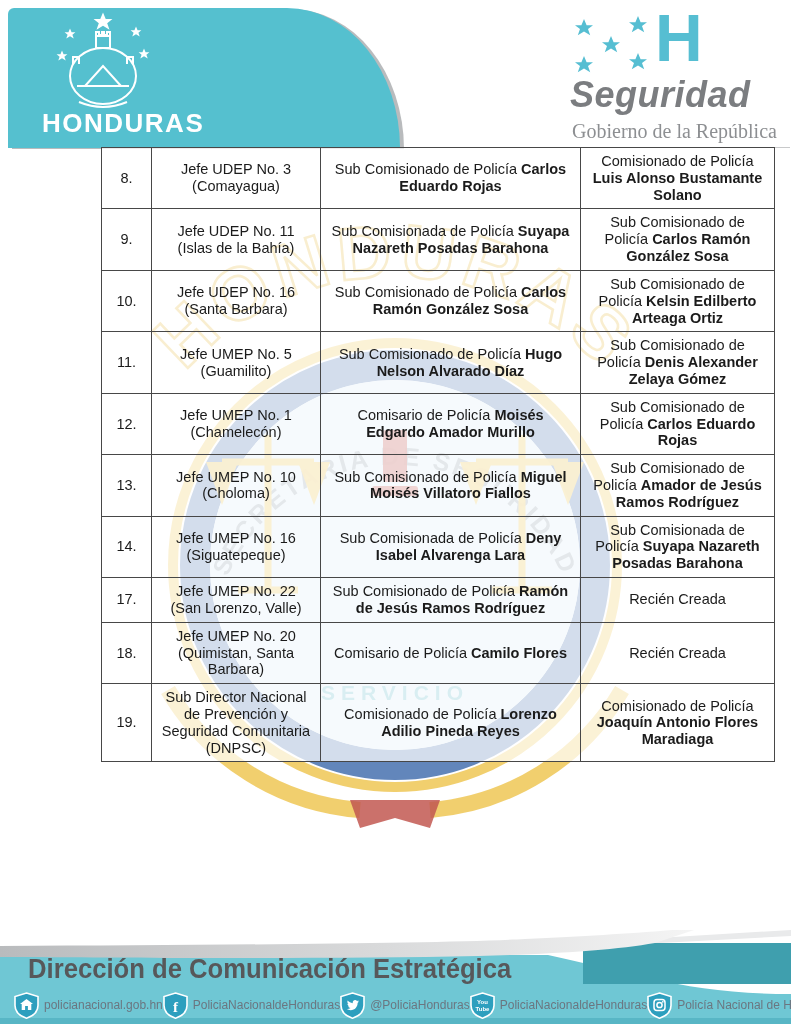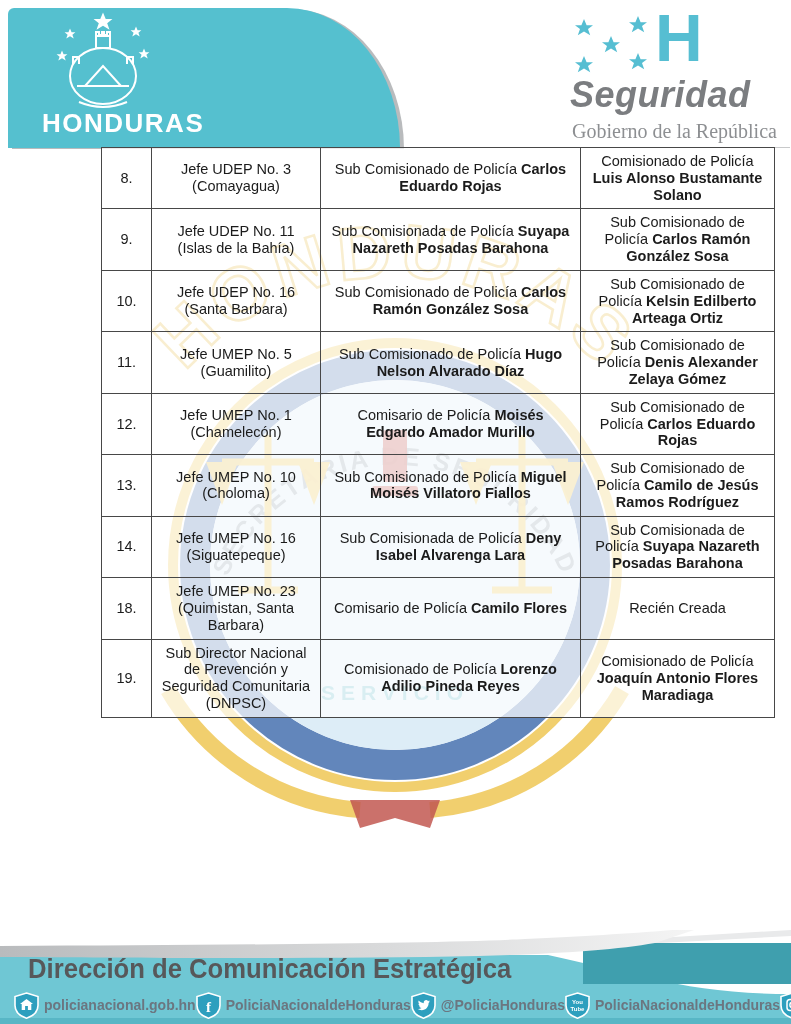--- a/index.html
+++ b/index.html
@@ -52,21 +52,21 @@
   .footer-title{
     position:absolute;left:28px;top:24px;color:#57585a;
     font-size:27px;font-weight:bold;transform:scaleX(.95);transform-origin:left;
     white-space:nowrap;
   }
   .social{
     position:absolute;left:14px;right:8px;top:60px;height:30px;
     display:flex;align-items:center;justify-content:space-between;
   }
   .social-item{display:flex;align-items:center;gap:5px;cursor:pointer;}
-  .social-label{font-size:14px;font-weight:bold;color:#6b7680;white-space:nowrap;}
+  .social-label{font-size:12px;font-weight:normal;color:#6b7680;white-space:nowrap;}
 </style>
 </head>
 <body>
 
 <div class="page">
 
   <svg class="watermark" viewBox="0 0 791 1024" width="791" height="1024">
     <g opacity="0.85">
       <circle cx="395" cy="565" r="222" fill="none" stroke="#ecc043" stroke-width="10" opacity=".9"></circle>
       <circle cx="395" cy="565" r="200" fill="none" stroke="#3c69ab" stroke-width="30" opacity=".95"></circle>
@@ -183,36 +183,42 @@
       <td class="c-num">12.</td>
       <td class="c-pos">Jefe UMEP No. 1 (Chamelecón)</td>
       <td class="c-off"><span>Comisario de Policía</span> <span class="bname">Moisés Edgardo Amador Murillo</span></td>
       <td class="c-rep"><span>Sub Comisionado de Policía</span> <span class="bname">Carlos Eduardo Rojas</span></td>
     </tr>
 
     <tr>
       <td class="c-num">13.</td>
       <td class="c-pos">Jefe UMEP No. 10 (Choloma)</td>
       <td class="c-off"><span>Sub Comisionado de Policía</span> <span class="bname">Miguel Moisés Villatoro Fiallos</span></td>
-      <td class="c-rep"><span>Sub Comisionado de Policía</span> <span class="bname">Camilo de Jesús Ramos Rodríguez</span></td>
+      <td class="c-rep"><span>Sub Comisionado de Policía</span> <span class="bname">Amador de Jesús Ramos Rodríguez</span></td>
     </tr>
 
     <tr>
       <td class="c-num">14.</td>
       <td class="c-pos">Jefe UMEP No. 16 (Siguatepeque)</td>
       <td class="c-off"><span>Sub Comisionada de Policía</span> <span class="bname">Deny Isabel Alvarenga Lara</span></td>
       <td class="c-rep"><span>Sub Comisionada de Policía</span> <span class="bname">Suyapa Nazareth Posadas Barahona</span></td>
     </tr>
 
 
 
+    <tr>
+      <td class="c-num">17.</td>
+      <td class="c-pos">Jefe UMEP No. 22 (San Lorenzo, Valle)</td>
+      <td class="c-off"><span>Sub Comisionado de Policía</span> <span class="bname">Ramón de Jesús Ramos Rodríguez</span></td>
+      <td class="c-rep"><span>Recién Creada</span> <span class="bname"></span></td>
+    </tr>
 
     <tr>
       <td class="c-num">18.</td>
-      <td class="c-pos">Jefe UMEP No. 23 (Quimistan, Santa Barbara)</td>
+      <td class="c-pos">Jefe UMEP No. 20 (Quimistan, Santa Barbara)</td>
       <td class="c-off"><span>Comisario de Policía</span> <span class="bname">Camilo Flores</span></td>
       <td class="c-rep"><span>Recién Creada</span> <span class="bname"></span></td>
     </tr>
 
     <tr>
       <td class="c-num">19.</td>
       <td class="c-pos">Sub Director Nacional de Prevención y Seguridad Comunitaria (DNPSC)</td>
       <td class="c-off"><span>Comisionado de Policía</span> <span class="bname">Lorenzo Adilio Pineda Reyes</span></td>
       <td class="c-rep"><span>Comisionado de Policía</span> <span class="bname">Joaquín Antonio Flores Maradiaga</span></td>
     </tr>

